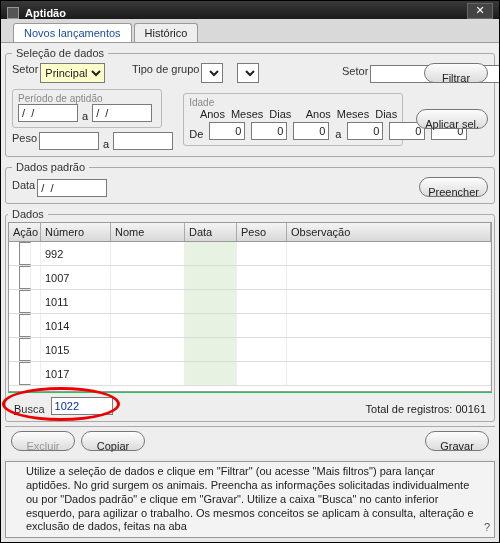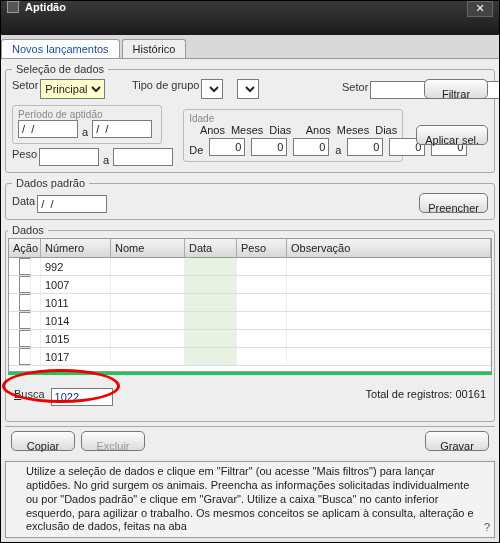--- a/index.html
+++ b/index.html
@@ -1,52 +1,52 @@
 <!DOCTYPE html>
 <html><head>
 <meta charset="utf-8">
 <style>
   *{box-sizing:border-box;margin:0;padding:0;font-family:Tahoma,Arial,sans-serif;font-size:11px;color:#222}
   body{background:#fff}
   .window{width:500px;height:543px;border:1px solid #000;background:#e8e8e8;display:flex;flex-direction:column}
-  .titlebar{height:34px;background:linear-gradient(#3a3a3a,#1a1a1a);display:flex;align-items:flex-start;padding:0 6px;color:#fff}
+  .titlebar{height:18px;background:linear-gradient(#3a3a3a,#1a1a1a);display:flex;align-items:flex-end;padding:0 6px;color:#fff}
   .titlebar .ico{width:12px;height:12px;border:1px solid #999;margin-right:6px;background:#555}
   .titlebar span{color:#fff;font-weight:bold}
   .titlebar .closebtn{margin-left:auto;width:26px;height:16px;background:#444;border:1px solid #666;color:#fff;text-align:center;line-height:13px;cursor:pointer}
-  .tabs{display:flex;background:#d9d9d9;border-bottom:1px solid #999;padding-left:0;padding-top:4px}
+  .tabs{display:flex;background:#d9d9d9;border-bottom:1px solid #999;padding-left:12px;padding-top:4px}
   .tab{padding:3px 10px;border:1px solid #999;border-bottom:none;background:#eee;margin-right:2px;border-radius:3px 3px 0 0;cursor:pointer}
   .tab.active{background:#fff;color:#1a4ea0}
   .pane{flex:1;background:#eee;padding:4px;display:flex;flex-direction:column;gap:4px;overflow:hidden}
   fieldset{border:1px solid #aaa;border-radius:3px;padding:4px 6px 6px;background:#eee}
   legend{padding:0 4px;color:#333}
   .row{display:flex;gap:10px;align-items:flex-end}
   .col{display:flex;gap:2px}
   label{color:#333}
   input[type=text]{height:18px;border:1px solid #7a7a7a;background:#fff;padding:0 3px}
   select{height:20px;border:1px solid #7a7a7a;background:#fff}
-  .btn{height:20px;min-width:64px;border:1px solid #777;border-radius:5px;background:linear-gradient(#fdfdfd,#dcdcdc);cursor:pointer;padding:8px 8px}
+  .btn{height:20px;min-width:64px;border:1px solid #777;border-radius:10px;background:linear-gradient(#fdfdfd,#dcdcdc);cursor:pointer;padding:8px 8px}
   .rightbtns{display:flex;flex-direction:column;gap:4px;margin-left:auto}
   .subbox{border:1px solid #bbb;border-radius:3px;padding:3px 5px 5px;margin-top:2px}
   .subbox .ttl{color:#888;font-size:10px}
   .smallin{width:36px;text-align:right}
   .datein{width:60px}
   .gridwrap{flex:1;display:flex;flex-direction:column;min-height:0}
   .gridhead{display:flex;background:linear-gradient(#f4f4f4,#d8d8d8);border:1px solid #999}
   .gridhead div{border-right:1px solid #aaa;padding:3px 4px;font-weight:normal}
   .gridbody{flex:1;overflow-y:scroll;border:1px solid #999;border-top:none;background:#fff}
-  .grow{display:flex;border-bottom:1px solid #ddd;height:18px;align-items:center}
+  .grow{display:flex;border-bottom:1px solid #ddd;height:24px;align-items:center}
   .grow div{border-right:1px solid #eee;padding:0 4px;height:100%;display:flex;align-items:center}
   .c-acao{width:32px;justify-content:center}
   .c-num{width:70px}
   .c-nome{width:74px}
   .c-data{width:52px;background:#e8f2e2}
   .c-peso{width:50px}
   .c-obs{flex:1}
   .chk{width:12px;height:12px;border:1px solid #888;background:#fff}
-  .footerbar{display:flex;align-items:flex-start;gap:6px;padding:13px 6px;border-top:3px solid #22c55e}
+  .footerbar{display:flex;align-items:flex-end;gap:6px;padding:4px 6px;border-top:1px solid #22c55e}
   .footerbar .total{margin-left:auto}
   .circle{position:absolute;border:3px solid #e00;border-radius:50%;width:118px;height:34px;pointer-events:none}
   .buscafield{width:62px;border:1px solid #3a72c8;background:#cfe0ff;color:#0030a0;padding:0 2px;height:16px}
   .bottombtns{display:flex;gap:6px;padding:4px 6px;border-top:1px solid #aaa}
   .helpbox{border:1px solid #999;background:#f3f3f3;margin:2px 4px 4px;padding:3px 20px;font-size:10px;line-height:1.25;position:relative}
   .helpq{position:absolute;right:4px;bottom:2px;color:#555}
   .sep{flex:1}
   .gridhead .c-data{background:linear-gradient(#f4f4f4,#d8d8d8)}
   .disabledbtn{color:#999}
 </style>
@@ -231,22 +231,22 @@
 
       <div class="footerbar" style="position:relative">
         <div class="circle" style="left:-6px;top:-6px"></div>
         <label><u>B</u>usca</label>
         <input type="text" class="buscafield" value="1022" style="">
         <span class="total">Total de registros: 00161</span>
       </div>
     </fieldset>
 
     <div class="bottombtns">
+      <button class="btn disabledbtn">Excluir</button>
       <button class="btn">Copiar</button>
-      <button class="btn disabledbtn">Excluir</button>
       <div class="sep"></div>
       <button class="btn">Gravar</button>
     </div>
 
   </div>
 
   <div class="helpbox">
     <span>Utilize a seleção de dados e clique em "Filtrar" (ou acesse "Mais filtros") para lançar aptidões. No grid surgem os animais. Preencha as informações solicitadas individualmente ou por "Dados padrão" e clique em "Gravar". Utilize a caixa "Busca" no canto inferior esquerdo, para agilizar o trabalho. Os mesmos conceitos se aplicam à consulta, alteração e exclusão de dados, feitas na aba</span>
     <span class="helpq">?</span>
   </div>

